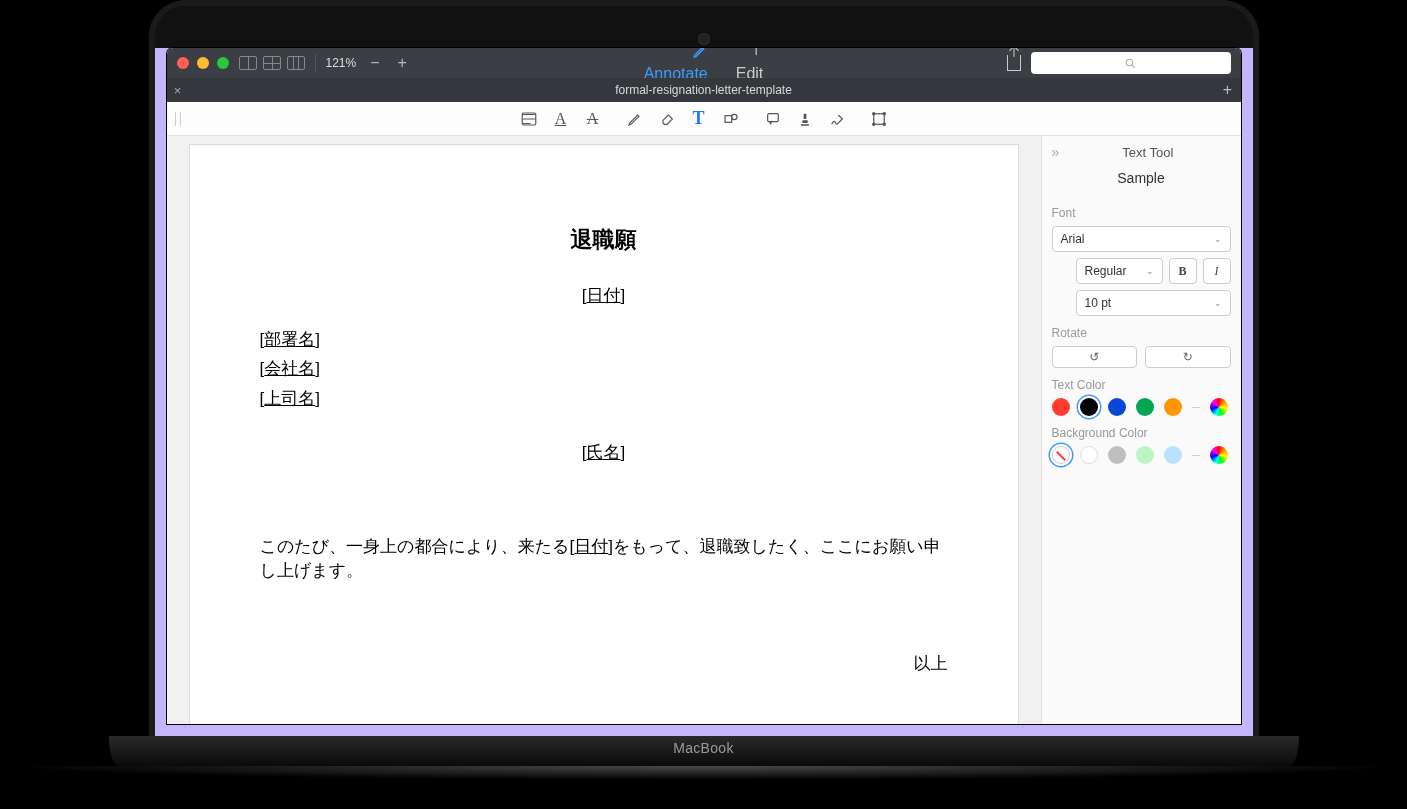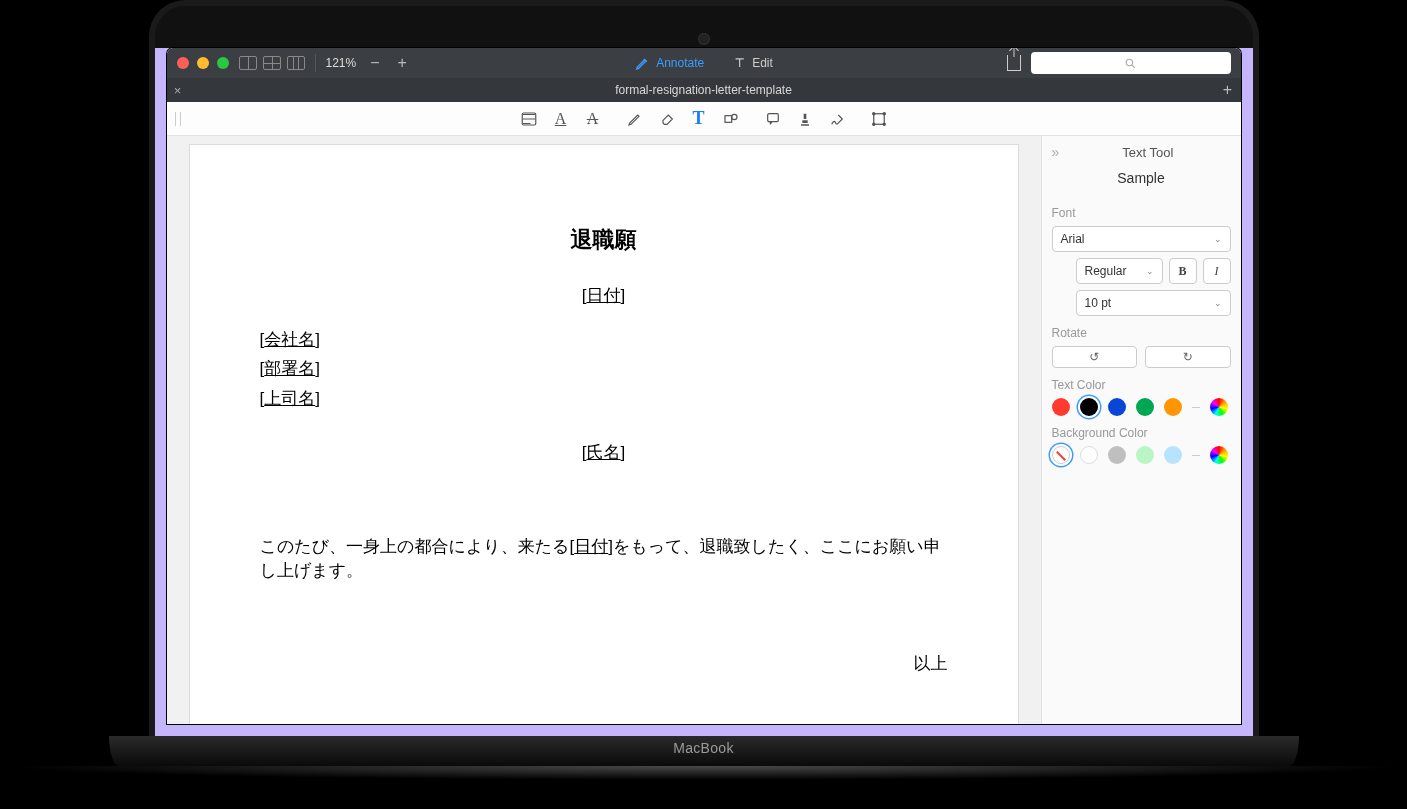--- a/index.html
+++ b/index.html
@@ -44,21 +44,21 @@
   .tb-icon.split::after{content:"";position:absolute;left:50%;top:0;bottom:0;width:1px;background:#888;}
   .tb-icon.grid4::before,.tb-icon.grid4::after{content:"";position:absolute;background:#888;}
   .tb-icon.grid4::before{left:50%;top:0;bottom:0;width:1px;}
   .tb-icon.grid4::after{top:50%;left:0;right:0;height:1px;}
   .tb-icon.cols::before,.tb-icon.cols::after{content:"";position:absolute;top:0;bottom:0;width:1px;background:#888;}
   .tb-icon.cols::before{left:33%;} .tb-icon.cols::after{left:66%;}
   .divider{width:1px;height:18px;background:#555;}
   .zoom{color:#ddd;font-size:12px;}
   .zoombtn{color:#bbb;font-size:16px;cursor:pointer;padding:0 4px;}
   .center-tools{position:absolute;left:50%;transform:translateX(-50%);display:flex;gap:28px;align-items:center;}
-  .ct{display:flex;align-items:center;gap:6px;color:#ccc;font-size:12px;}
+  .ct{display:flex;align-items:flex-end;gap:6px;color:#ccc;font-size:16px;flex-direction:column;}
   .ct.active{color:#3b9cff;}
   .right-tools{margin-left:auto;display:flex;gap:10px;align-items:center;}
   .share-icon{width:14px;height:16px;display:inline-block;position:relative;border:1px solid #ccc;border-top:none;}
   .share-icon::before{content:"";position:absolute;left:50%;top:-8px;width:1px;height:10px;background:#ccc;transform:translateX(-50%);}
   .share-icon::after{content:"";position:absolute;left:50%;top:-8px;width:6px;height:6px;border-top:1px solid #ccc;border-left:1px solid #ccc;transform:translateX(-50%) rotate(45deg);}
   .search{width:200px;height:22px;background:#fff;border-radius:4px;display:flex;align-items:center;justify-content:center;}
   .search svg{opacity:.5;}
   
   .tabbar{height:24px;background:#34373b;display:flex;align-items:center;color:#d8d8d8;font-size:12px;position:relative;}
   .tab-close{width:22px;text-align:center;color:#aaa;font-size:13px;}
@@ -231,22 +231,22 @@
               </span>
           </div>
         </div>
       </div>
 
       <div class="main">
         <div class="docwrap">
           <div class="page">
             <h1>退職願</h1>
             <div class="rblock">[<span class="ul">日付</span>]</div>
+            <div class="lblock">[<span class="ul">部署名</span>]</div>
             <div class="lblock">[<span class="ul">会社名</span>]</div>
-            <div class="lblock">[<span class="ul">部署名</span>]</div>
             <div class="lblock">[<span class="ul">上司名</span>]</div>
             <div class="rblock" style="margin-top:30px;">[<span class="ul">氏名</span>]</div>
             <div class="body">
               <span>このたび、一身上の都合により、来たる[</span><span class="ul">日付</span><span>]をもって、退職致したく、ここにお願い申し上げます。</span>
             </div>
             <div class="ijou">以上</div>
           </div>
         </div>
 
         <div class="panel">

